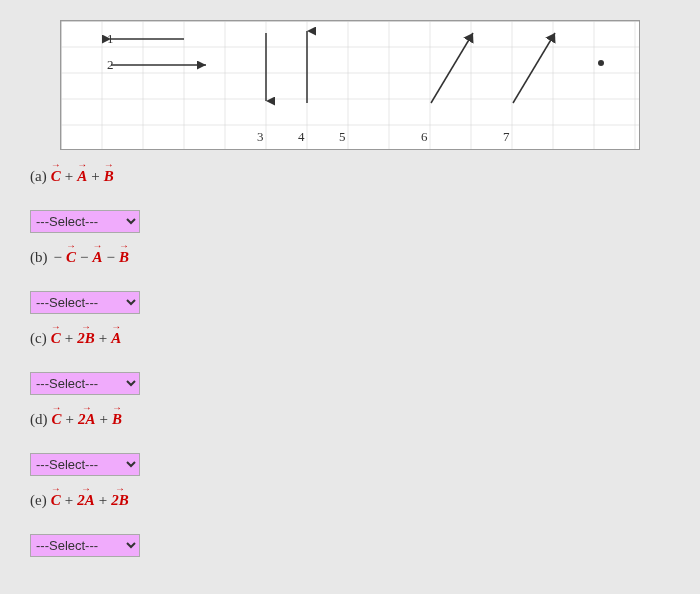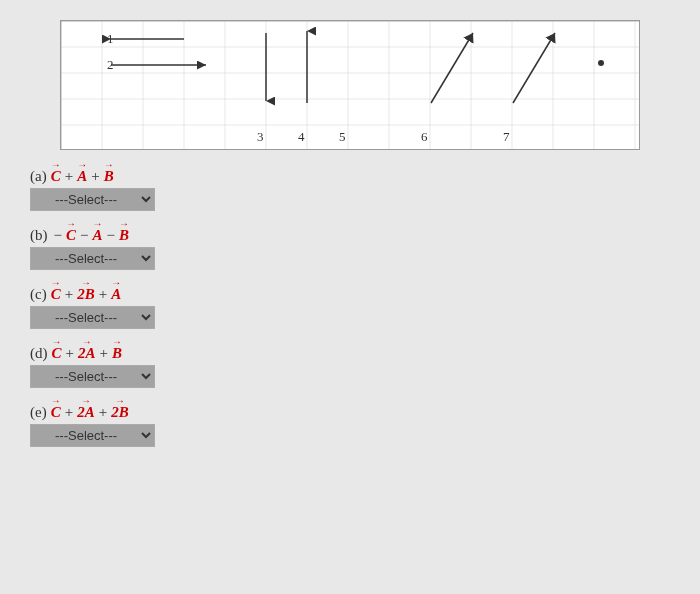--- a/index.html
+++ b/index.html
@@ -76,26 +76,27 @@
       color: #333;
       margin: 0 2px;
     }
 
     .select-wrapper {
       display: inline-block;
     }
 
     select.dropdown {
       font-size: 13px;
-      padding: 2px 20px;
+      padding: 2px 1px;
       border: 1px solid #aaa;
-      background: #a3a3a3;
+      background: #f0abfc;
       color: #333;
       cursor: pointer;
       min-width: 110px;
+      margin-top: 22px;
     }
   </style>
 </head>
 <body>
 
 <div class="graph-area">
   <svg class="grid-svg" width="580" height="130">
 
     <defs>
       <pattern id="smallGrid" width="41.4" height="26" patternUnits="userSpaceOnUse">

